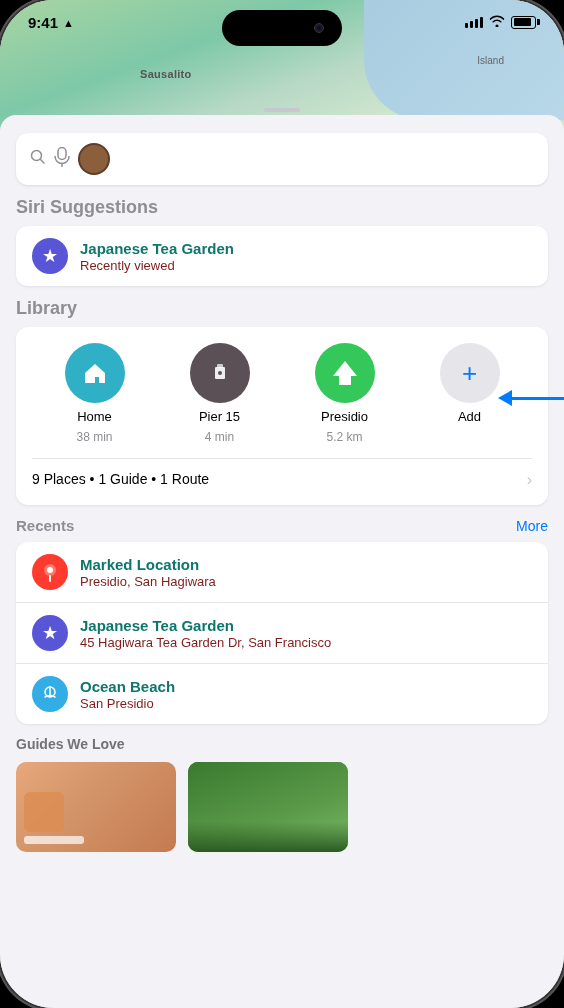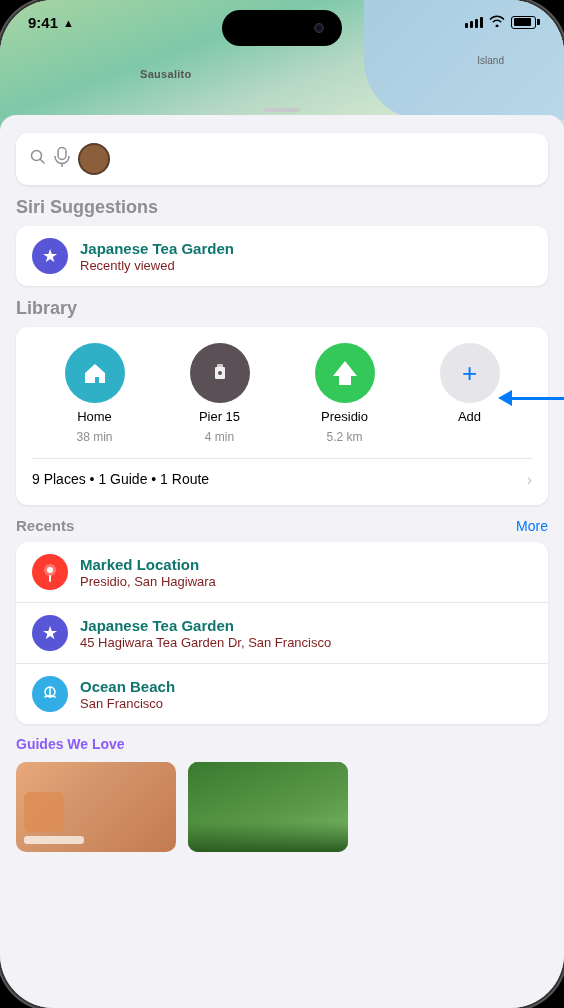--- a/index.html
+++ b/index.html
@@ -423,21 +423,21 @@
     }
 
     
     .guides-section {
       margin: 4px 16px 0;
     }
 
     .guides-label {
       font-size: 14px;
       font-weight: 600;
-      color: #8b5cf6;
+      color: #737373;
       margin-bottom: 10px;
     }
 
     .guides-thumbnails {
       display: flex;
       gap: 12px;
     }
 
     .guide-thumb {
       width: 160px;
@@ -640,21 +640,21 @@
       <div class="list-item">
         <div class="item-icon icon-teal">
           <svg width="20" height="20" viewBox="0 0 20 20" fill="none">
             <circle cx="10" cy="8" r="5" stroke="white" stroke-width="1.5" fill="none"></circle>
             <path d="M5 13 Q10 10 15 13" stroke="white" stroke-width="1.5" fill="none" stroke-linecap="round"></path>
             <path d="M10 3 L10 13" stroke="white" stroke-width="1.5" stroke-linecap="round"></path>
           </svg>
         </div>
         <div class="item-text">
           <div class="item-title">Ocean Beach</div>
-          <div class="item-subtitle">San Francisco</div>
+          <div class="item-subtitle">San Presidio</div>
         </div>
       </div>
 
     </div>
 
     <div class="guides-section">
       <div class="guides-label">Guides We Love</div>
       <div class="guides-thumbnails">
         <div class="guide-thumb guide-thumb-food">
           <div style="position:absolute; bottom:8px; left:8px; right:8px;">

